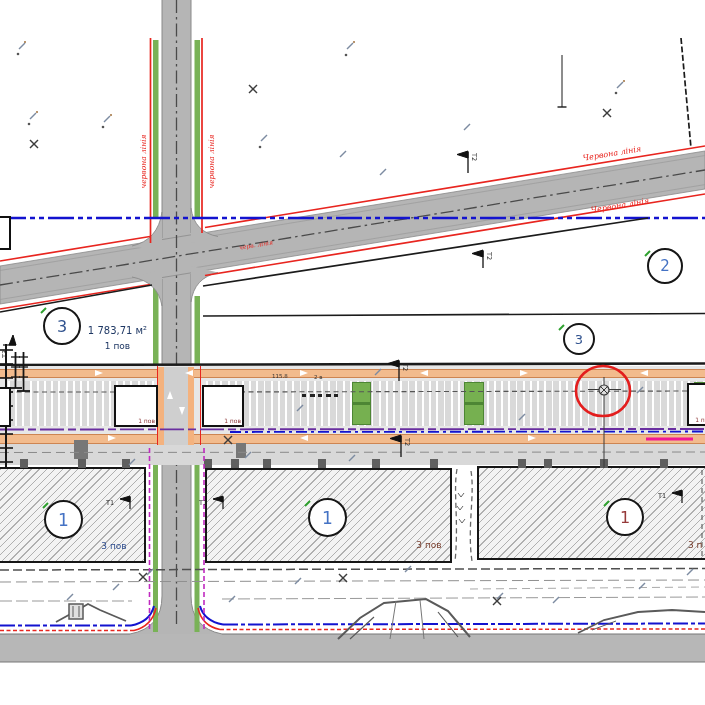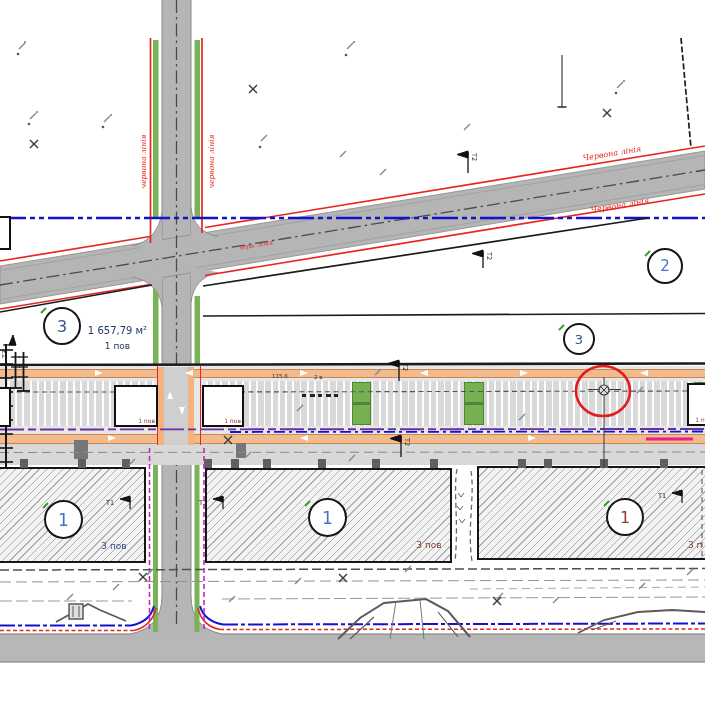--- a/index.html
+++ b/index.html
@@ -348,21 +348,21 @@
     </g>
   </svg>
 
   <div class="circle num-blue" style="left:647px;top:248px;width:32px;height:32px;font-size:15px">2</div>
   <div class="circle num-dark" style="left:43px;top:307px;width:34px;height:34px;font-size:16px">3</div>
   <div class="circle num-dark" style="left:563px;top:323px;width:28px;height:28px;font-size:13px">3</div>
   <div class="circle num-blue" style="left:44px;top:500px;width:35px;height:35px;font-size:17px">1</div>
   <div class="circle num-blue" style="left:308px;top:498px;width:35px;height:35px;font-size:17px">1</div>
   <div class="circle num-red" style="left:606px;top:498px;width:34px;height:34px;font-size:16px">1</div>
 
-  <div class="lbl navy" style="left:70px;top:325px;width:95px;text-align:center;font-size:10px">1 657,79 м²</div>
+  <div class="lbl navy" style="left:70px;top:325px;width:95px;text-align:center;font-size:10px">1 783,71 м²</div>
   <div class="lbl navy" style="left:70px;top:341px;width:95px;text-align:center;font-size:9px">1 пов</div>
   <div class="lbl" style="left:92px;top:541px;width:44px;text-align:center;font-size:9px;color:#2e4d8f">3 пов</div>
   <div class="lbl" style="left:407px;top:540px;width:44px;text-align:center;font-size:9px;color:#7a4030">3 пов</div>
   <div class="lbl" style="left:688px;top:540px;width:30px;font-size:9px;color:#7a4030">3 п</div>
   <div class="lbl red-txt" style="left:108px;top:157px;width:70px;text-align:center;font-size:7.5px;transform:rotate(-90deg)">червона лінія</div>
   <div class="lbl red-txt" style="left:176px;top:157px;width:70px;text-align:center;font-size:7.5px;transform:rotate(-90deg)">червона лінія</div>
   <div class="lbl red-txt" style="left:568px;top:149px;width:88px;text-align:center;font-size:8px;transform:rotate(-9.3deg)">Червона лінія</div>
   <div class="lbl red-txt" style="left:576px;top:201px;width:88px;text-align:center;font-size:8px;transform:rotate(-9.3deg)">Червона лінія</div>
   <div class="lbl red-txt" style="left:233px;top:241px;width:46px;text-align:center;font-size:6px;transform:rotate(-9deg)">черв. лінія</div>
   <div class="lbl" style="left:272px;top:373px;font-size:5.5px;color:#333">115.8</div>

